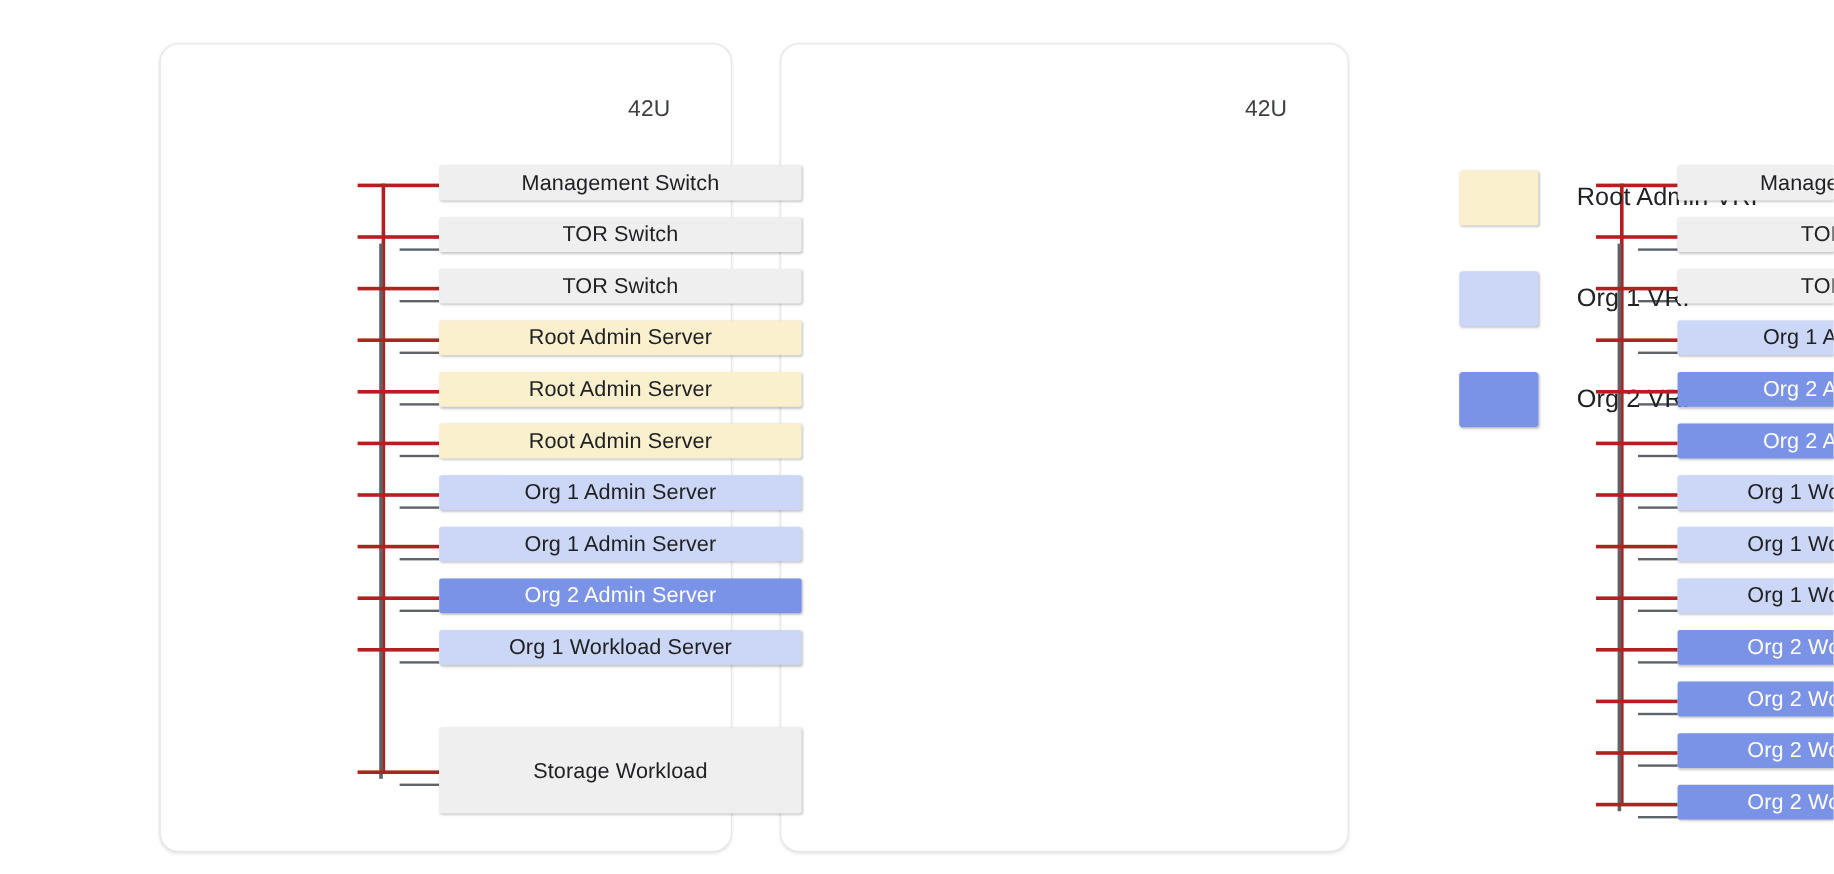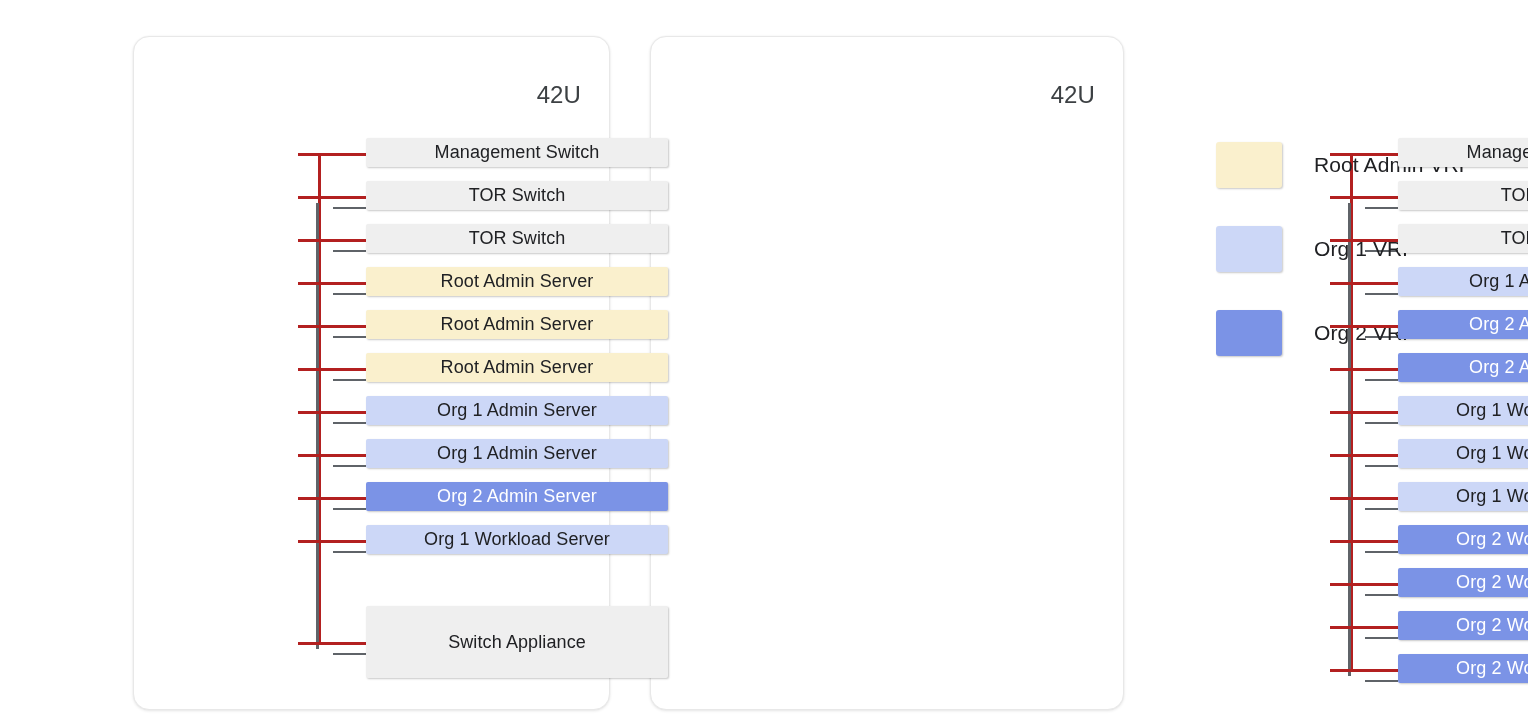--- a/index.html
+++ b/index.html
@@ -18,24 +18,24 @@
     position:absolute;
     background:#ffffff;
     border:1px solid #e8e8e8;
     border-radius:16px;
     box-shadow:0 1px 3px rgba(0,0,0,0.10), 0 0 0 0.5px rgba(0,0,0,0.02);
     box-sizing:border-box;
   }
   .rack-label{
     position:absolute;
     top:44px;
-    font-size:24px;
+    font-size:19px;
     color:#3c4043;
     letter-spacing:0.1px;
-    text-align:right;
+    text-align:center;
   }
 
   
   .unit{
     position:absolute;
     box-sizing:border-box;
     border-radius:2px;
     display:flex;
     align-items:center;
     justify-content:center;
@@ -123,21 +123,21 @@
     <div class="wire wire-red-h" style="left: 298px; top: 496.5px; width: 68px; z-index: 1;"></div>
     <div class="wire wire-gray-thin" style="left: 333px; top: 507.5px; width: 33px;"></div>
     <div class="wire wire-gray-thin" style="left: 668px; top: 496.5px; width: 46px;"></div>
     <div class="unit u-dblue" style="left: 366px; top: 482px; width: 302px; height: 29px; z-index: 3;">Org 2 Admin Server</div>
     <div class="wire wire-red-h" style="left: 298px; top: 539.5px; width: 68px; z-index: 1;"></div>
     <div class="wire wire-gray-thin" style="left: 333px; top: 550.5px; width: 33px;"></div>
     <div class="wire wire-gray-thin" style="left: 668px; top: 539.5px; width: 46px;"></div>
     <div class="unit u-lblue" style="left: 366px; top: 525px; width: 302px; height: 29px; z-index: 3;">Org 1 Workload Server</div>
     <div class="wire wire-red-h" style="left: 298px; top: 642px; width: 68px; z-index: 1;"></div>
     <div class="wire wire-gray-thin" style="left: 333px; top: 653px; width: 33px;"></div>
-    <div class="unit u-gray" style="left: 366px; top: 606px; width: 302px; height: 72px; z-index: 3;">Switch Appliance</div>
+    <div class="unit u-gray" style="left: 366px; top: 606px; width: 302px; height: 72px; z-index: 3;">Storage Workload</div>
     <div class="rack" style="left: 650px; top: 36px; width: 474px; height: 674px;">
       <div class="rack-label" style="right: 28px; width: 80px;">42U</div>
     </div>
     <div class="wire wire-red-v" style="left: 1350px; top: 152.5px; height: 518px;"></div>
     <div class="wire wire-gray-v" style="left: 1348px; top: 202.5px; height: 473px; width: 3px; background: rgb(95, 99, 104); z-index: 0;"></div>
     <div class="wire wire-red-h" style="left: 1330px; top: 152.5px; width: 68px; z-index: 1;"></div>
     <div class="unit u-gray" style="left: 1398px; top: 138px; width: 302px; height: 29px; z-index: 3;">Management Switch</div>
     <div class="wire wire-red-h" style="left: 1330px; top: 195.5px; width: 68px; z-index: 1;"></div>
     <div class="wire wire-gray-thin" style="left: 1365px; top: 206.5px; width: 33px;"></div>
     <div class="unit u-gray" style="left: 1398px; top: 181px; width: 302px; height: 29px; z-index: 3;">TOR Switch</div>

